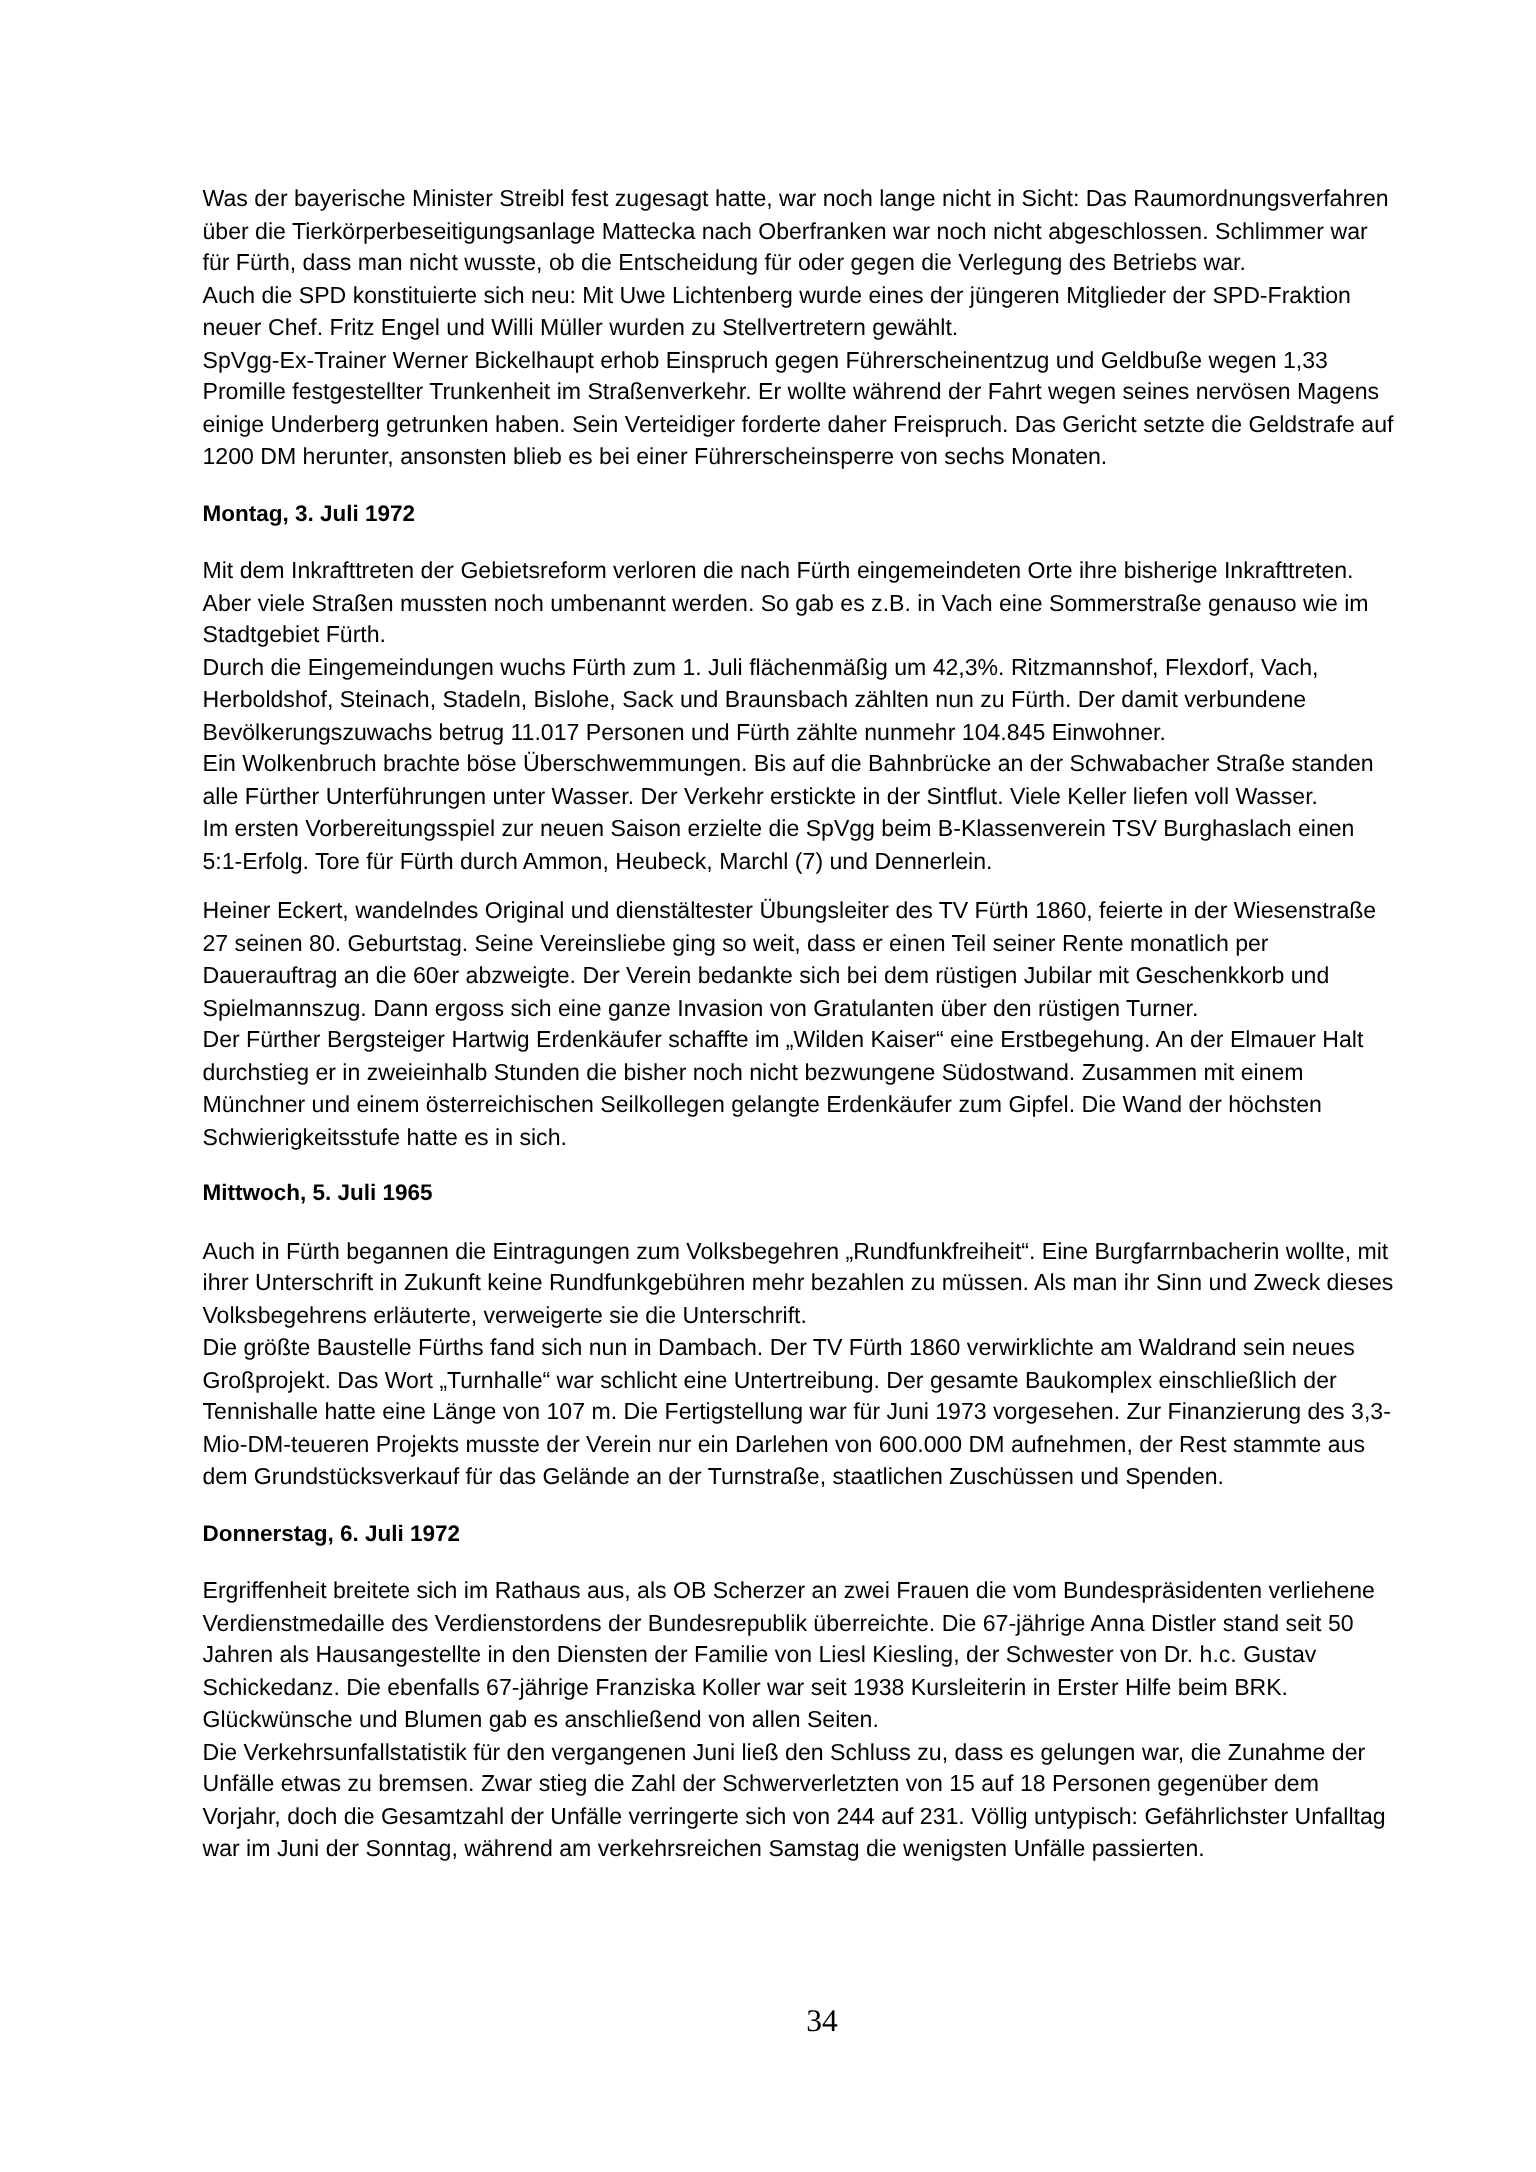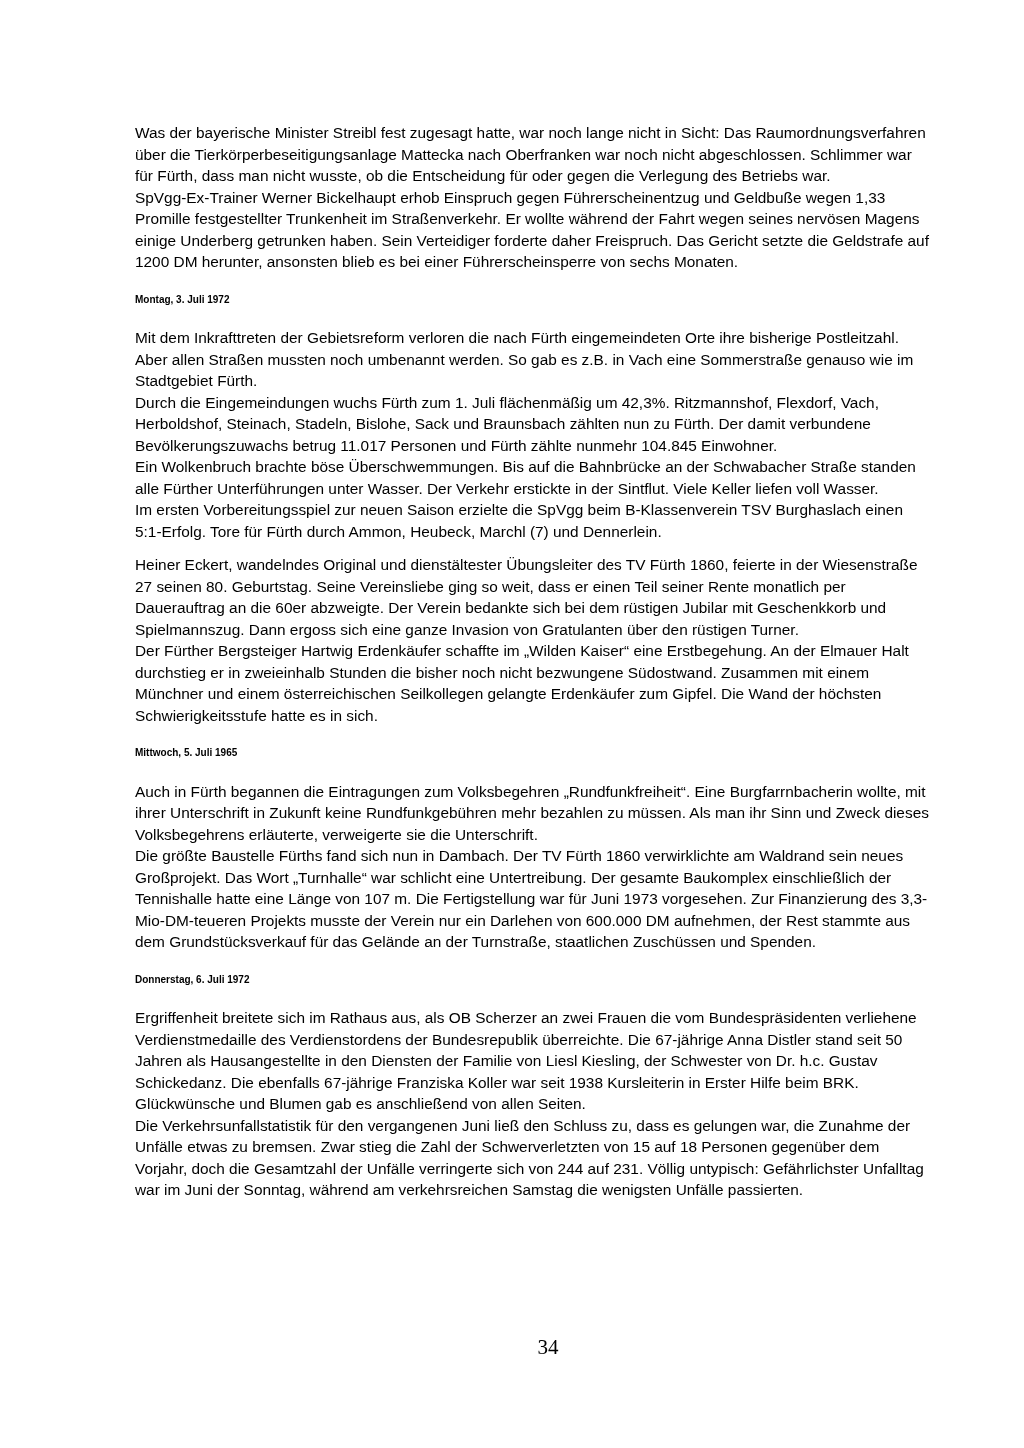--- a/index.html
+++ b/index.html
@@ -23,21 +23,21 @@
     left: 75px;
     right: 80px;
     font-size: 15.4px;
     line-height: 21.5px;
     text-align: left;
   }
   .content p {
     margin: 0;
   }
   h2.section-heading {
-    font-size: 10px;
+    font-size: 15px;
     line-height: 21.5px;
     font-weight: bold;
     margin: 16px 0 17px 0;
   }
   .page-number {
     position: absolute;
     bottom: 90px;
     left: 0;
     width: 100%;
     text-align: center;
@@ -47,26 +47,27 @@
   }
 </style>
 </head>
 <body>
 
 <div class="page">
   <div class="content">
 
     <section>
       <p>Was der bayerische Minister Streibl fest zugesagt hatte, war noch lange nicht in Sicht: Das Raumordnungsverfahren über die Tierkörperbeseitigungsanlage Mattecka nach Oberfranken war noch nicht abgeschlossen. Schlimmer war für Fürth, dass man nicht wusste, ob die Entscheidung für oder gegen die Verlegung des Betriebs war.</p>
+      <p>Auch die SPD konstituierte sich neu: Mit Uwe Lichtenberg wurde eines der jüngeren Mitglieder der SPD-Fraktion neuer Chef. Fritz Engel und Willi Müller wurden zu Stellvertretern gewählt.</p>
       <p>SpVgg-Ex-Trainer Werner Bickelhaupt erhob Einspruch gegen Führerscheinentzug und Geldbuße wegen 1,33 Promille festgestellter Trunkenheit im Straßenverkehr. Er wollte während der Fahrt wegen seines nervösen Magens einige Underberg getrunken haben. Sein Verteidiger forderte daher Freispruch. Das Gericht setzte die Geldstrafe auf 1200 DM herunter, ansonsten blieb es bei einer Führerscheinsperre von sechs Monaten.</p>
     </section>
 
     <section>
       <h2 class="section-heading">Montag, 3. Juli 1972</h2>
-      <p>Mit dem Inkrafttreten der Gebietsreform verloren die nach Fürth eingemeindeten Orte ihre bisherige Postleitzahl. Aber allen Straßen mussten noch umbenannt werden. So gab es z.B. in Vach eine Sommerstraße genauso wie im Stadtgebiet Fürth.</p>
+      <p>Mit dem Inkrafttreten der Gebietsreform verloren die nach Fürth eingemeindeten Orte ihre bisherige Inkrafttreten. Aber viele Straßen mussten noch umbenannt werden. So gab es z.B. in Vach eine Sommerstraße genauso wie im Stadtgebiet Fürth.</p>
       <p>Durch die Eingemeindungen wuchs Fürth zum 1. Juli flächenmäßig um 42,3%. Ritzmannshof, Flexdorf, Vach, Herboldshof, Steinach, Stadeln, Bislohe, Sack und Braunsbach zählten nun zu Fürth. Der damit verbundene Bevölkerungszuwachs betrug 11.017 Personen und Fürth zählte nunmehr 104.845 Einwohner.</p>
       <p>Ein Wolkenbruch brachte böse Überschwemmungen. Bis auf die Bahnbrücke an der Schwabacher Straße standen alle Fürther Unterführungen unter Wasser. Der Verkehr erstickte in der Sintflut. Viele Keller liefen voll Wasser.</p>
       <p>Im ersten Vorbereitungsspiel zur neuen Saison erzielte die SpVgg beim B-Klassenverein TSV Burghaslach einen 5:1-Erfolg. Tore für Fürth durch Ammon, Heubeck, Marchl (7) und Dennerlein.</p>
     </section>
 
     <section>
       <p>Heiner Eckert, wandelndes Original und dienstältester Übungsleiter des TV Fürth 1860, feierte in der Wiesenstraße 27 seinen 80. Geburtstag. Seine Vereinsliebe ging so weit, dass er einen Teil seiner Rente monatlich per Dauerauftrag an die 60er abzweigte. Der Verein bedankte sich bei dem rüstigen Jubilar mit Geschenkkorb und Spielmannszug. Dann ergoss sich eine ganze Invasion von Gratulanten über den rüstigen Turner.</p>
       <p>Der Fürther Bergsteiger Hartwig Erdenkäufer schaffte im „Wilden Kaiser“ eine Erstbegehung. An der Elmauer Halt durchstieg er in zweieinhalb Stunden die bisher noch nicht bezwungene Südostwand. Zusammen mit einem Münchner und einem österreichischen Seilkollegen gelangte Erdenkäufer zum Gipfel. Die Wand der höchsten Schwierigkeitsstufe hatte es in sich.</p>
     </section>
 

